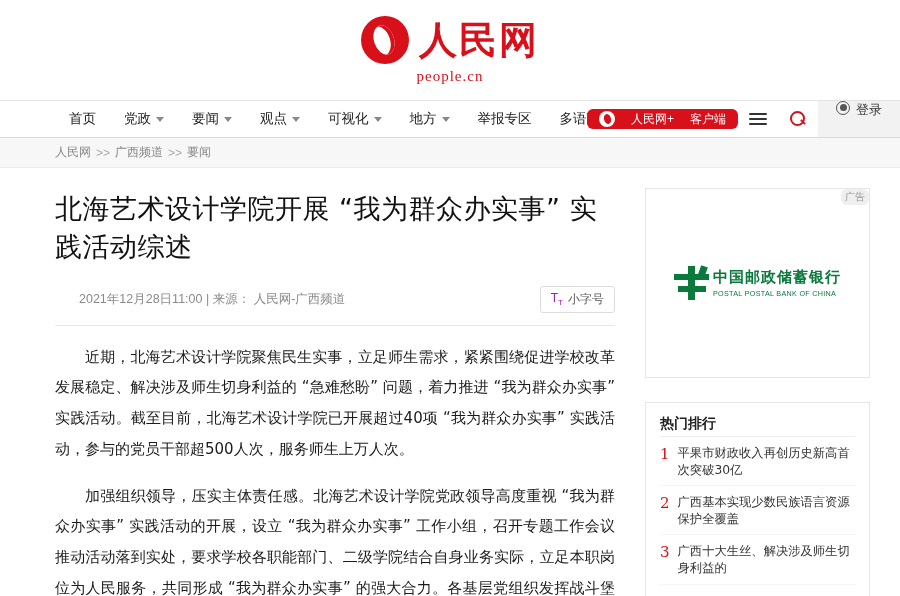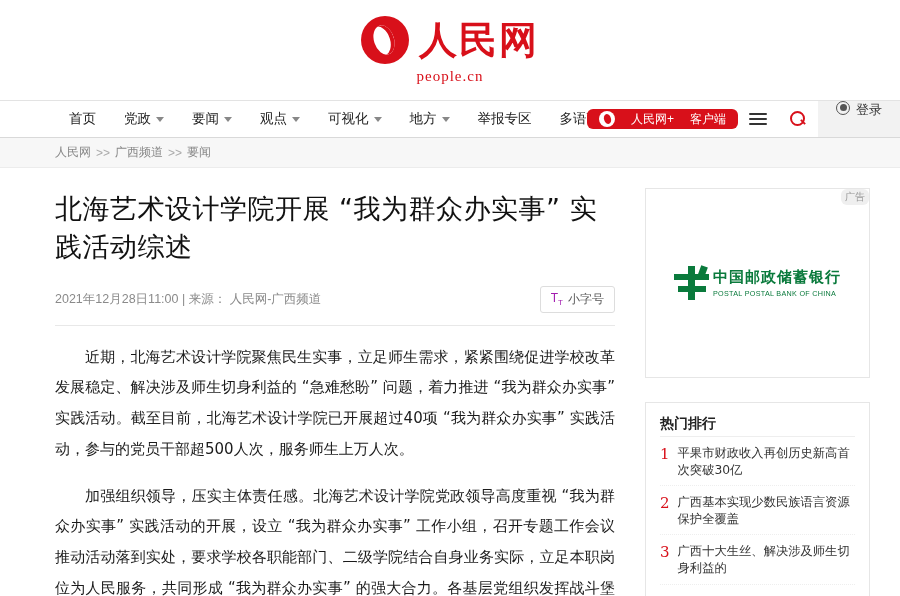--- a/index.html
+++ b/index.html
@@ -141,21 +141,21 @@
     font-family: "DejaVu Sans", sans-serif;
     font-size: 27px; line-height: 1.4; color: #111; font-weight: normal;
     margin: 0 0 20px 0;
     letter-spacing: 0.5px;
   }
   .meta-row {
     display: flex; align-items: center; justify-content: space-between;
     border-bottom: 1px solid #e8e8e8;
     padding-bottom: 12px;
   }
-  .meta-left { font-size: 12.5px; color: #8a8a8a; }
+  .meta-left { font-size: 12.5px; color: #8a8a8a; margin-left: 24px; }
   .font-toggle {
     border: 1px solid #ddd; border-radius: 3px;
     font-size: 12px; color: #555;
     padding: 4px 10px;
     display: flex; align-items: center; gap: 5px;
     cursor: pointer; background:#fff;
   }
   .tt { font-size: 12px; color:#a21caf; }
   .tt sub { font-size: 8px; }
   .para {

